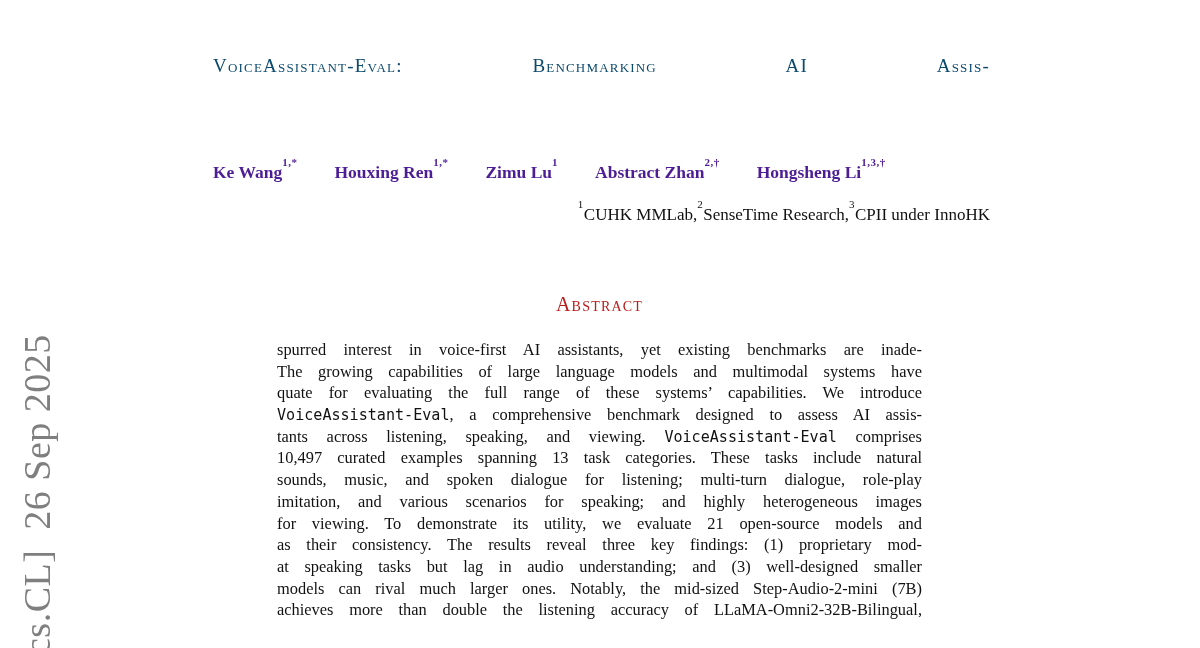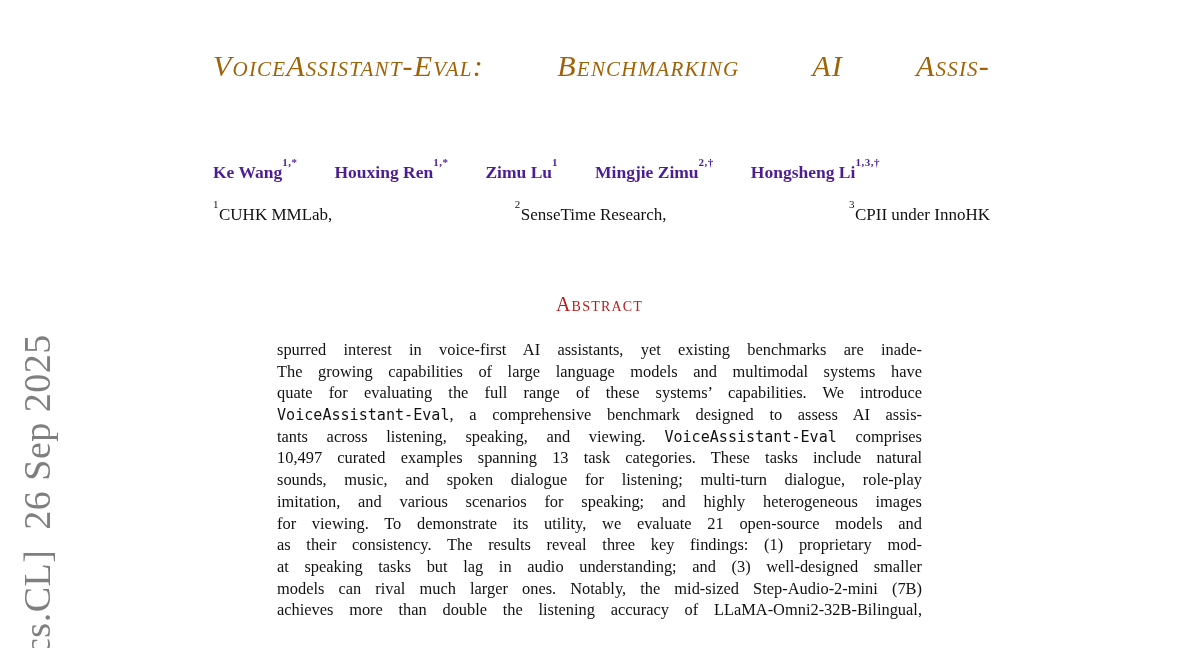--- a/index.html
+++ b/index.html
@@ -13,42 +13,42 @@
   .watermark{
     position:absolute;left:18px;top:655px;
     transform:rotate(-90deg);transform-origin:0 0;
     font-size:38px;line-height:1;color:#7f7f7f;
     white-space:pre;letter-spacing:0.5px;
   }
 
   
   .title-block{position:absolute;left:213px;top:46px;width:777px;}
   .title-line{
-    font-variant:small-caps;font-size:30px;line-height:40px;
+    font-variant:small-caps;font-size:19px;line-height:40px;
     letter-spacing:1.2px;text-align:justify;text-align-last:justify;
-    white-space:normal;color:#a16207;font-style:italic;
+    white-space:normal;color:#0c4a6e;
   }
 
   
   .authors-row{
     position:absolute;left:213px;top:155px;width:777px;
     display:flex;gap:37px;
     font-weight:bold;font-size:17.5px;line-height:24px;color:#4c1d95;
     white-space:nowrap;
   }
   .author-block{display:inline-block;}
   sup.mark{
     font-size:11px;font-weight:bold;position:relative;top:-0.45em;
     letter-spacing:0.5px;
   }
 
   
   .affil-row{
     position:absolute;left:213px;top:198px;width:777px;
-    display:flex;justify-content:space-between;
+    display:flex;justify-content:flex-end;
     font-size:17px;line-height:23px;color:#111;white-space:nowrap;
   }
   .affil-row sup.mark{font-weight:normal;font-size:11px;}
 
   
   .abstract-heading{
     position:absolute;left:277px;top:293px;width:645px;
     text-align:center;font-variant:small-caps;font-size:20px;
     letter-spacing:1.2px;color:#b91c1c;
   }
@@ -67,21 +67,21 @@
   <div class="watermark">cs.CL]  26 Sep 2025</div>
 
   <div class="title-block">
     <div class="title-line">VoiceAssistant-Eval: Benchmarking AI Assis-</div>
   </div>
 
   <div class="authors-row">
       <span class="author-block"><span>Ke Wang</span><sup class="mark">1,*</sup></span>
       <span class="author-block"><span>Houxing Ren</span><sup class="mark">1,*</sup></span>
       <span class="author-block"><span>Zimu Lu</span><sup class="mark">1</sup></span>
-      <span class="author-block"><span>Mingjie Zimu</span><sup class="mark">2,†</sup></span>
+      <span class="author-block"><span>Abstract Zhan</span><sup class="mark">2,†</sup></span>
       <span class="author-block"><span>Hongsheng Li</span><sup class="mark">1,3,†</sup></span>
     </div>
 
   <div class="affil-row">
       <span><sup class="mark">1</sup><span>CUHK MMLab,</span></span>
       <span><sup class="mark">2</sup><span>SenseTime Research,</span></span>
       <span><sup class="mark">3</sup><span>CPII under InnoHK</span></span>
     </div>
 
   <div class="abstract-heading">Abstract</div>

